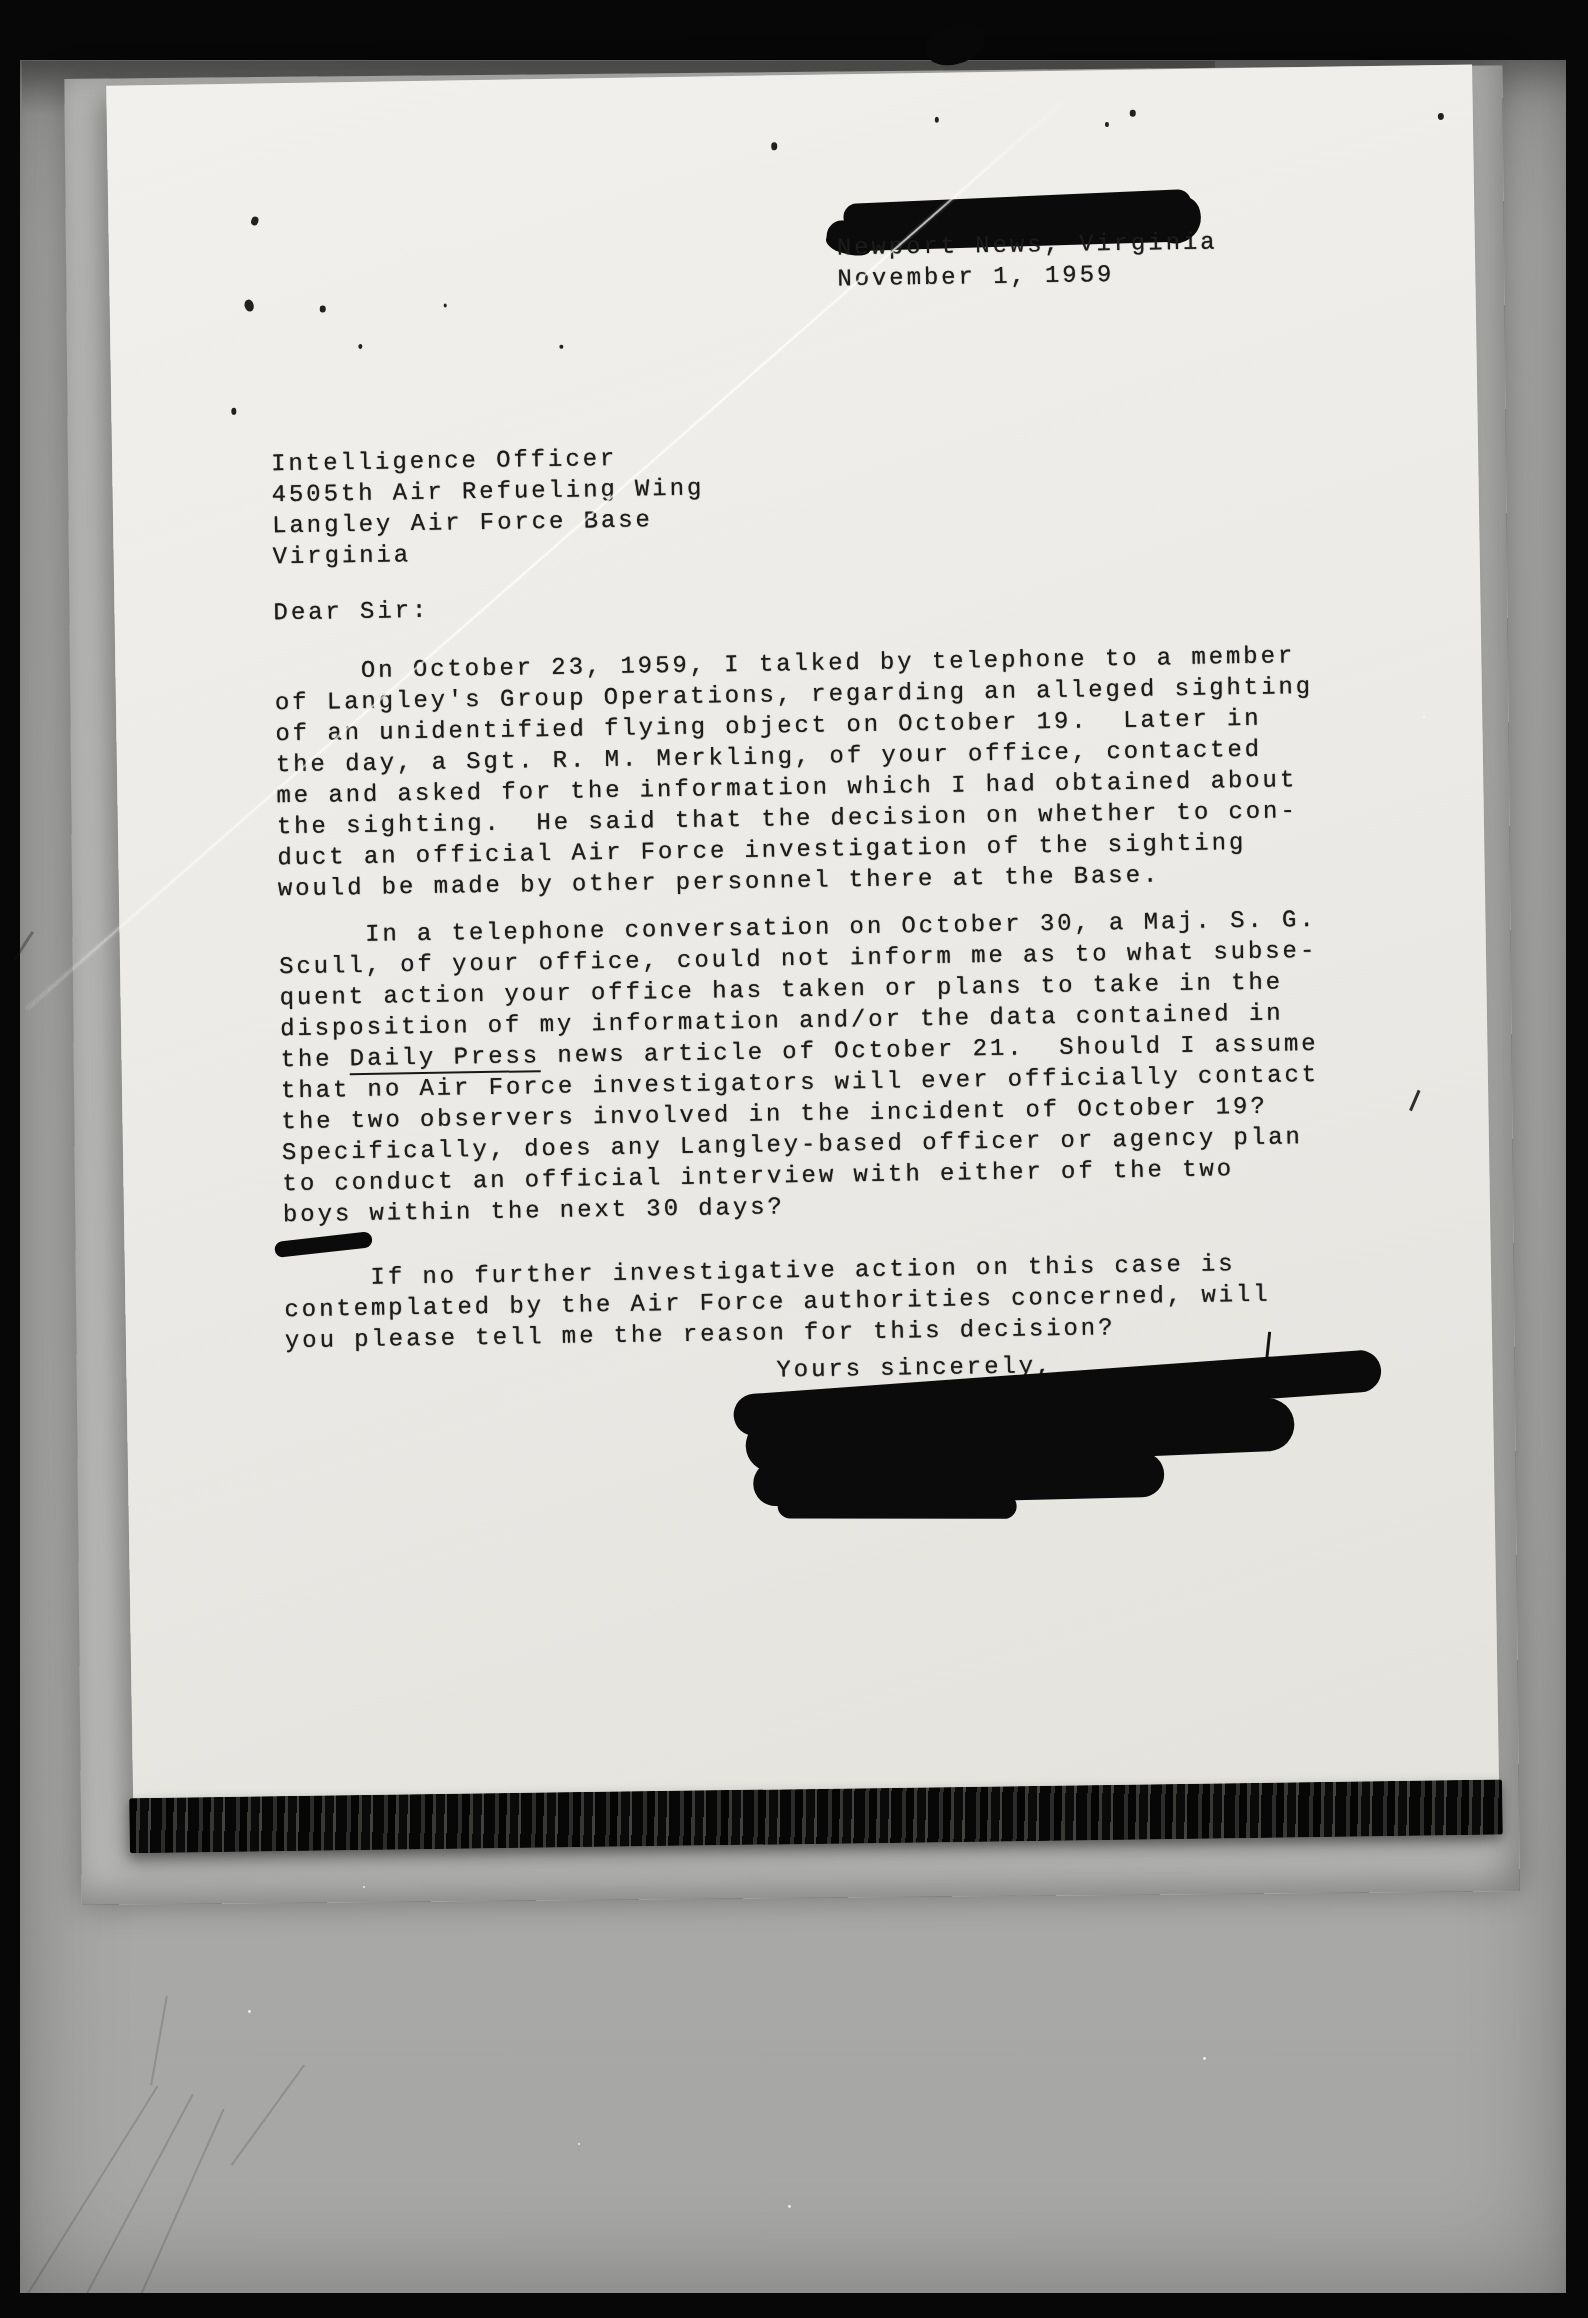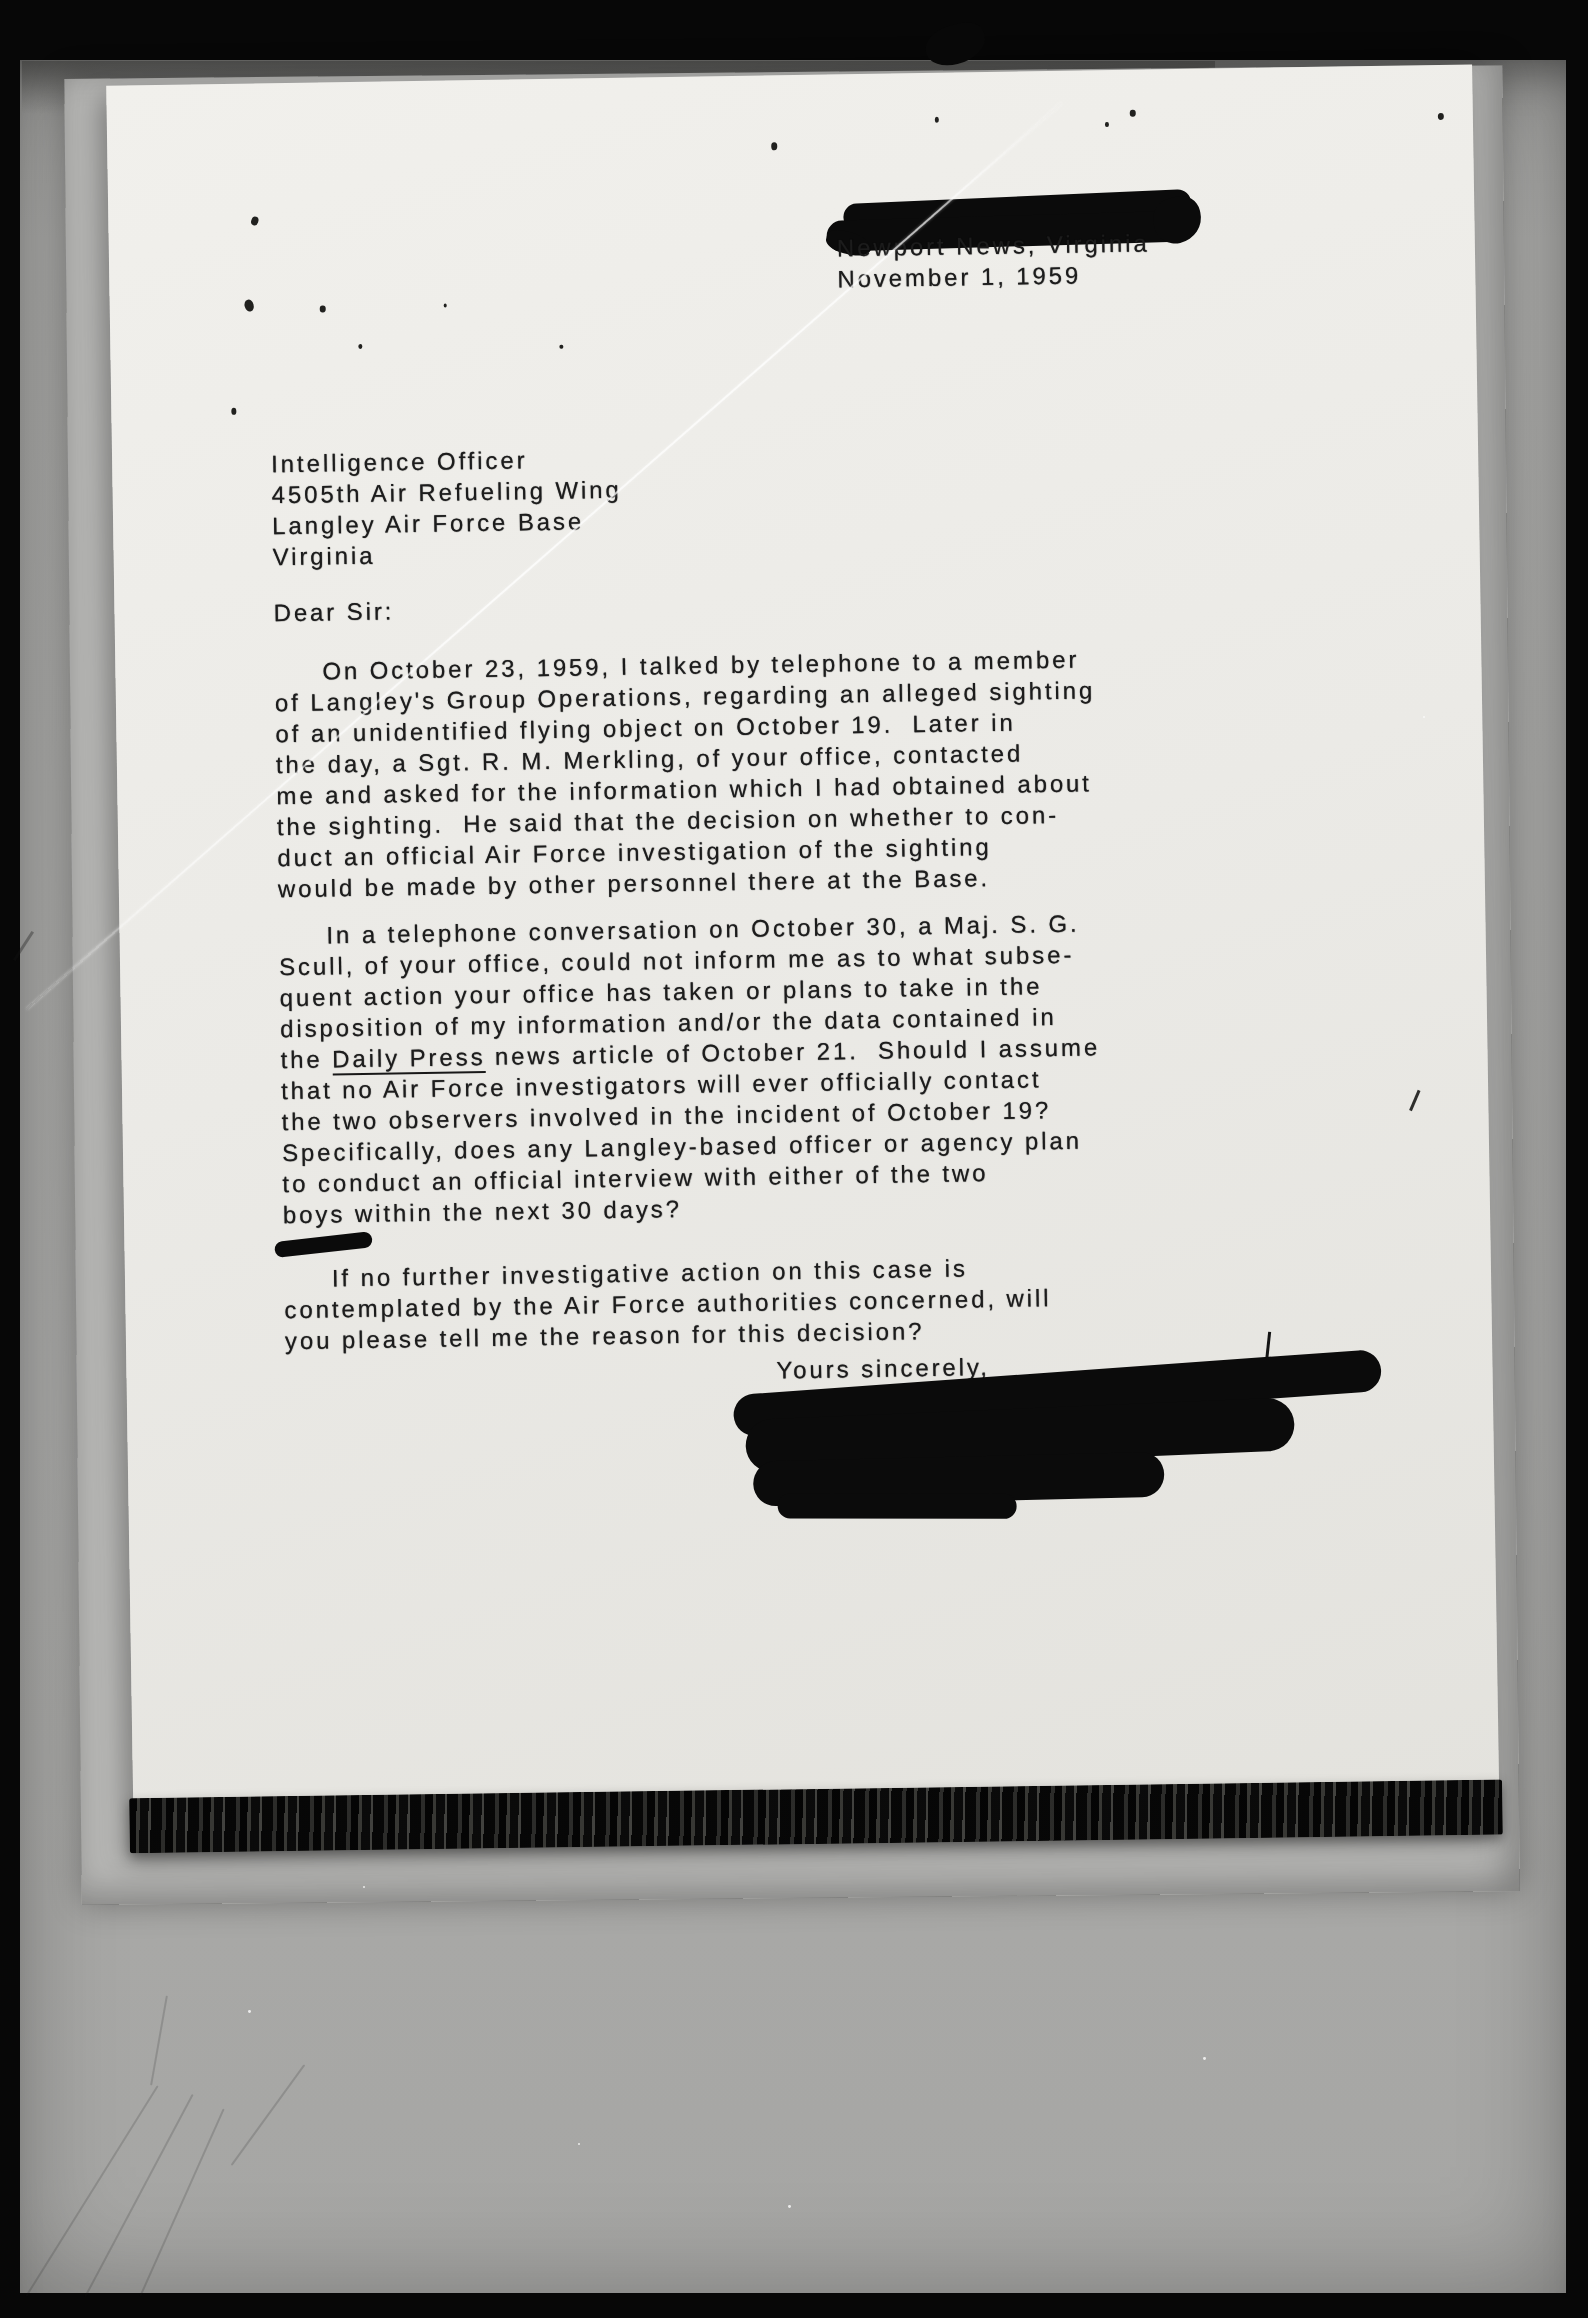--- a/index.html
+++ b/index.html
@@ -1,19 +1,19 @@
 <!DOCTYPE html>
 <html style="font-size:7.6px"><head>
 <meta charset="utf-8">
 <style>
   html,body{margin:0;padding:0;background:#050505;}
   .stage{
     position:relative;width:1589px;height:2319px;overflow:hidden;
     background:#070707;
-    font-family:Liberation Sans, sans-serif;
+    font-family:Liberation Mono, monospace;
   }
   
   .film{
     position:absolute;left:20px;top:60px;width:1546px;height:2233px;
     background:linear-gradient(180deg,#9f9f9d 0%,#a9a9a7 8%,#ababa9 60%,#a6a6a4 100%);
     box-shadow:inset 0 0 105px rgba(0,0,0,.28), inset 0 33px 43px -24px rgba(0,0,0,.4);
     z-index:1;
   }
   .shadow-band{
     position:absolute;left:21.5px;top:61px;width:1193px;height:53px;

